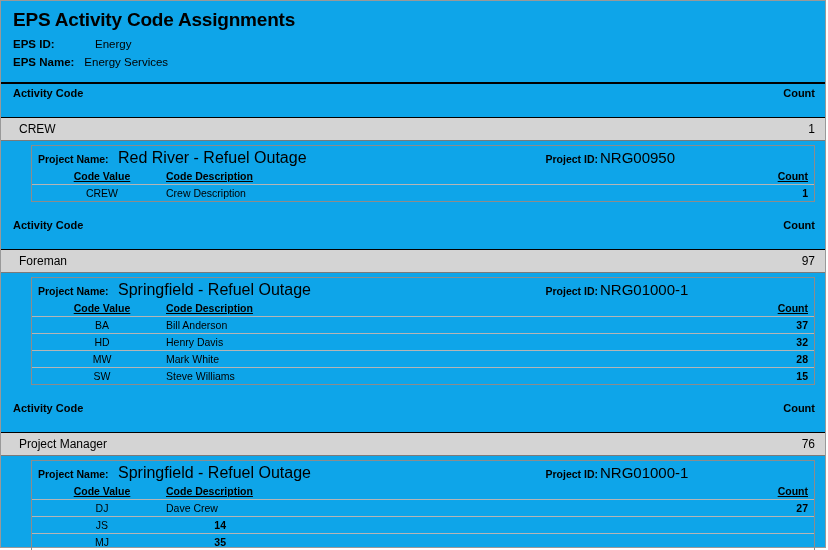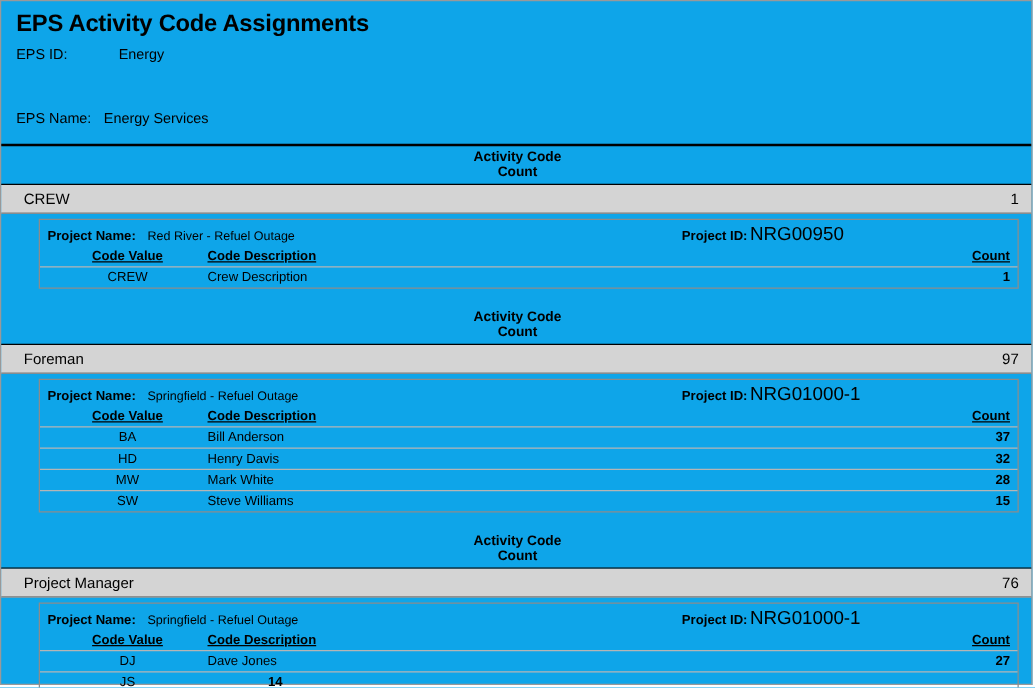--- a/index.html
+++ b/index.html
@@ -31,50 +31,49 @@
     font-weight: bold;
     letter-spacing: -0.2px;
     margin: 0 0 7px 0;
   }
   .meta-row {
     display: flex;
     align-items: baseline;
     margin-bottom: 6px;
   }
   .meta-label {
-    font-weight: normal;
+    font-weight: bold;
     font-size: 11.5px;
   }
   .meta-value {
     font-size: 11.5px;
   }
   .meta-row .meta-value {
     margin-left: 10px;
     text-align: right;
   }
   .eps-id-label { width: 72px; }
-  .eps-name-label { width: auto; margin-top: 33px; }
+  .eps-name-label { width: auto; }
   .eps-name-value { margin-left: 8px; }
   .hr-thick {
     height: 2px;
     background: #000000;
     margin: 2px 0 0 0;
   }
   .group {
     margin: 0;
   }
   .group-header {
     display: flex;
     justify-content: space-between;
     align-items: center;
     font-weight: bold;
     font-size: 11px;
-    padding: 3px 10px 3px 12px;
+    padding: 3px 10px 18px 12px;
     border-bottom: 1px solid #000000;
-    flex-direction: column;
   }
   .group-band {
     display: flex;
     justify-content: space-between;
     align-items: center;
     background: #d4d4d4;
     border-bottom: 1px solid #7a7a7a;
     font-size: 12px;
     padding: 4px 10px 4px 18px;
   }
@@ -89,21 +88,21 @@
     display: flex;
     align-items: baseline;
     padding: 3px 6px 2px 6px;
   }
   .proj-name-label {
     font-weight: bold;
     font-size: 10.5px;
     width: 80px;
   }
   .proj-name-value {
-    font-size: 10px;
+    font-size: 16px;
     flex: 0 0 auto;
   }
   .proj-id-label {
     font-weight: bold;
     font-size: 10.5px;
     margin-left: auto;
     padding-right: 0px;
   }
   .proj-id-value {
     font-size: 15px;
@@ -250,21 +249,21 @@
           <span class="proj-id-label">Project ID:</span>
           <span class="proj-id-value">NRG01000-1</span>
         </div>
         <div class="col-head">
           <div class="c-value"><span>Code Value</span></div>
           <div class="c-desc"><span>Code Description</span></div>
           <div class="c-count"><span>Count</span></div>
         </div>
         <div class="data-row">
           <div class="c-value">DJ</div>
-          <div class="c-desc">Dave Jones</div>
+          <div class="c-desc">Dave Crew</div>
           <div class="c-count">27</div>
         </div>
         <div class="data-row">
           <div class="c-value">JS</div>
           <div class="c-count">14</div>
         </div>
         <div class="data-row">
           <div class="c-value">MJ</div>
           <div class="c-count">35</div>
         </div>

